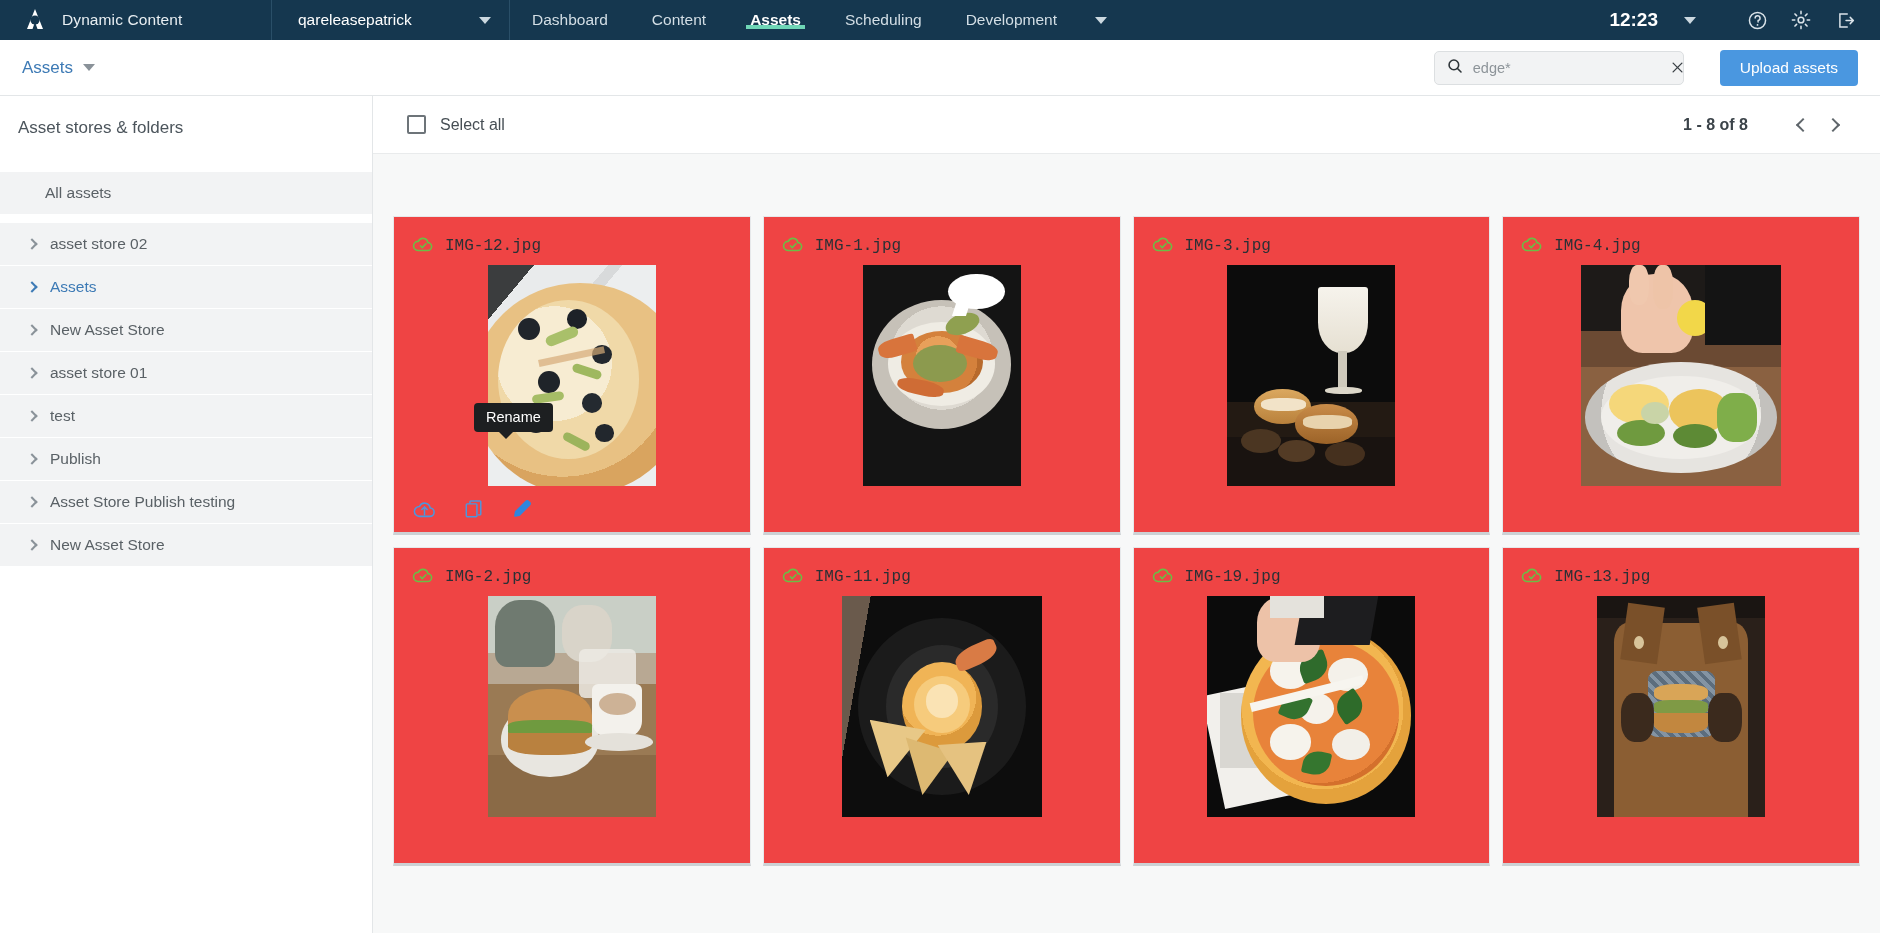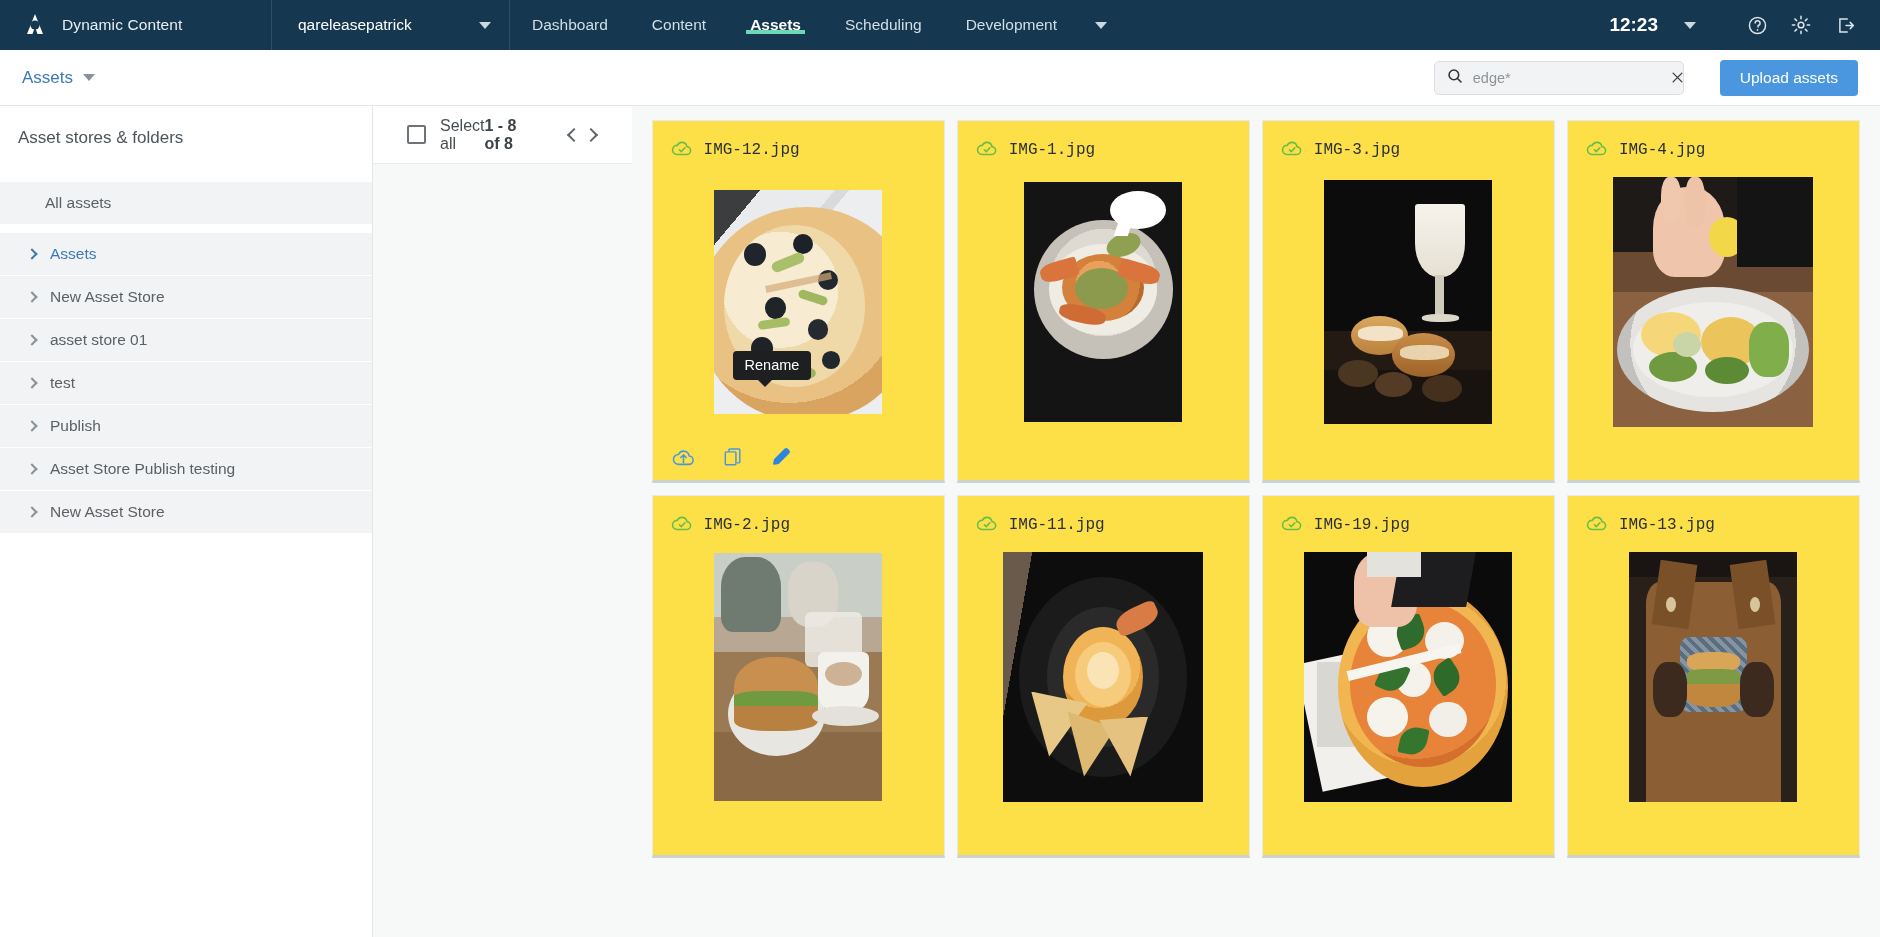--- a/index.html
+++ b/index.html
@@ -6,21 +6,21 @@
   * { box-sizing: border-box; margin: 0; padding: 0; }
   html, body {
     width: 1880px; height: 937px;
     font-family: "Liberation Sans", sans-serif;
     background: #ffffff;
     overflow: hidden;
   }
 
   
   .topnav {
-    height: 50px;
+    height: 40px;
     background: #15374f;
     display: flex;
     align-items: stretch;
     color: #ffffff;
     position: relative;
   }
   .brand {
     width: 272px;
     display: flex;
     align-items: center;
@@ -169,22 +169,23 @@
     transform: rotate(-45deg);
     flex: 0 0 8px;
     margin-left: 2px;
   }
   .tree-item.selected .tree-chevron { border-color: #3d7ab5; }
 
   
   .main {
     flex: 1;
     background: #f7f8f8;
-    display: flex; flex-direction: row;
+    display: flex; flex-direction: column;
     overflow: hidden;
+    gap: 48px;
   }
   .main-header {
     height: 58px;
     background: #ffffff;
     display: flex; align-items: center;
     padding: 0 28px 0 34px;
     border-bottom: 1px solid #e9ebec;
     flex: 0 0 58px;
   }
   .checkbox {
@@ -215,24 +216,24 @@
     flex: 1;
     padding: 14px 20px 0 20px;
     overflow: hidden;
   }
   .grid {
     display: grid;
     grid-template-columns: repeat(4, 1fr);
     gap: 12px;
   }
   .card {
-    background: #fde047;
+    background: #ef4444;
     border: 1px solid #e6e8ea;
     border-bottom: 3px solid #ccd1d4;
-    height: 363px;
+    height: 319px;
     position: relative;
     display: flex; flex-direction: column;
     padding: 18px 18px 0 18px;
     cursor: pointer;
   }
   .card-head { display: flex; align-items: center; gap: 11px; margin-bottom: 8px; }
   .card-name {
     font-family: "Liberation Mono", monospace;
     font-size: 16px;
     color: #2a3035;
@@ -374,20 +375,24 @@
 </div>
 
 <div class="body-wrap">
 
   <div class="sidebar">
     <div class="sidebar-title">Asset stores &amp; folders</div>
 
     <div class="tree-item all">
       <span>All assets</span>
     </div>
+    <div class="tree-item">
+      <span class="tree-chevron"></span>
+      <span>asset store 02</span>
+    </div>
     <div class="tree-item selected">
       <span class="tree-chevron"></span>
       <span>Assets</span>
     </div>
     <div class="tree-item">
       <span class="tree-chevron"></span>
       <span>New Asset Store</span>
     </div>
     <div class="tree-item">
       <span class="tree-chevron"></span>

